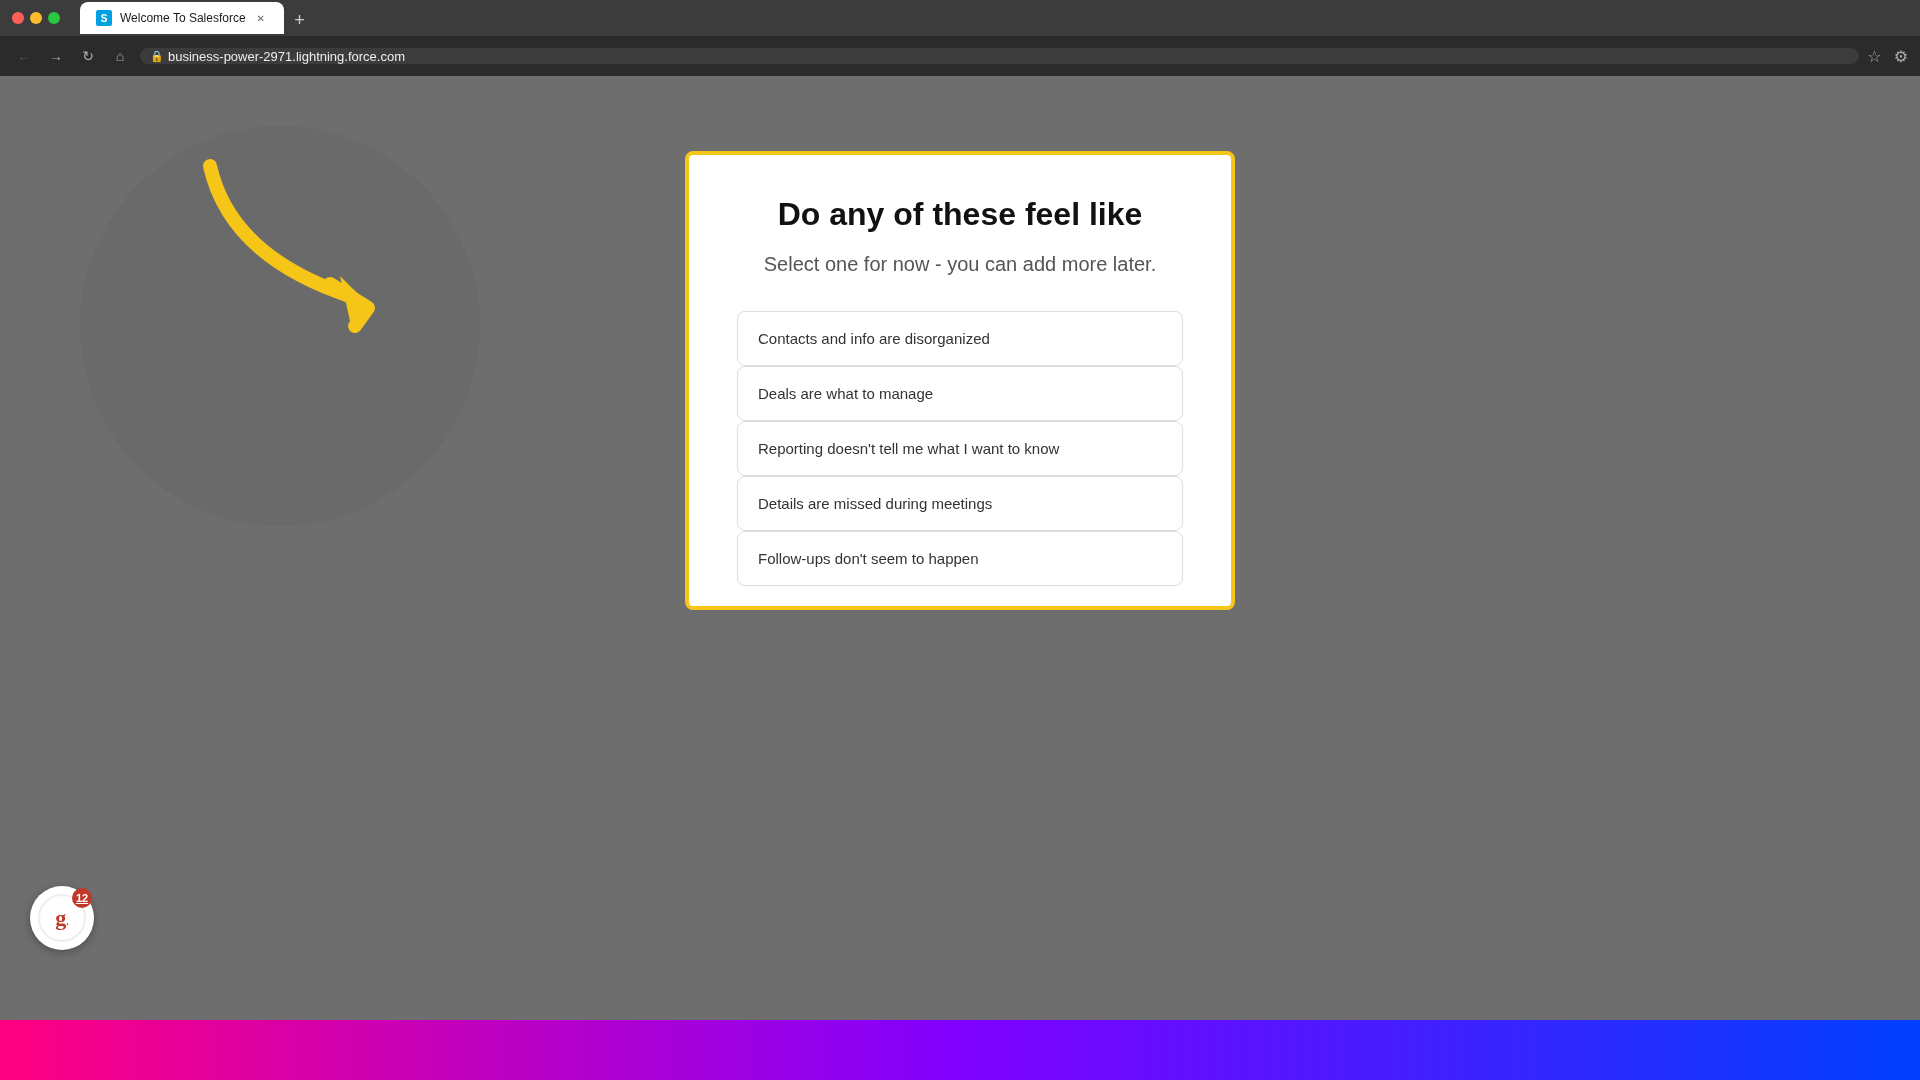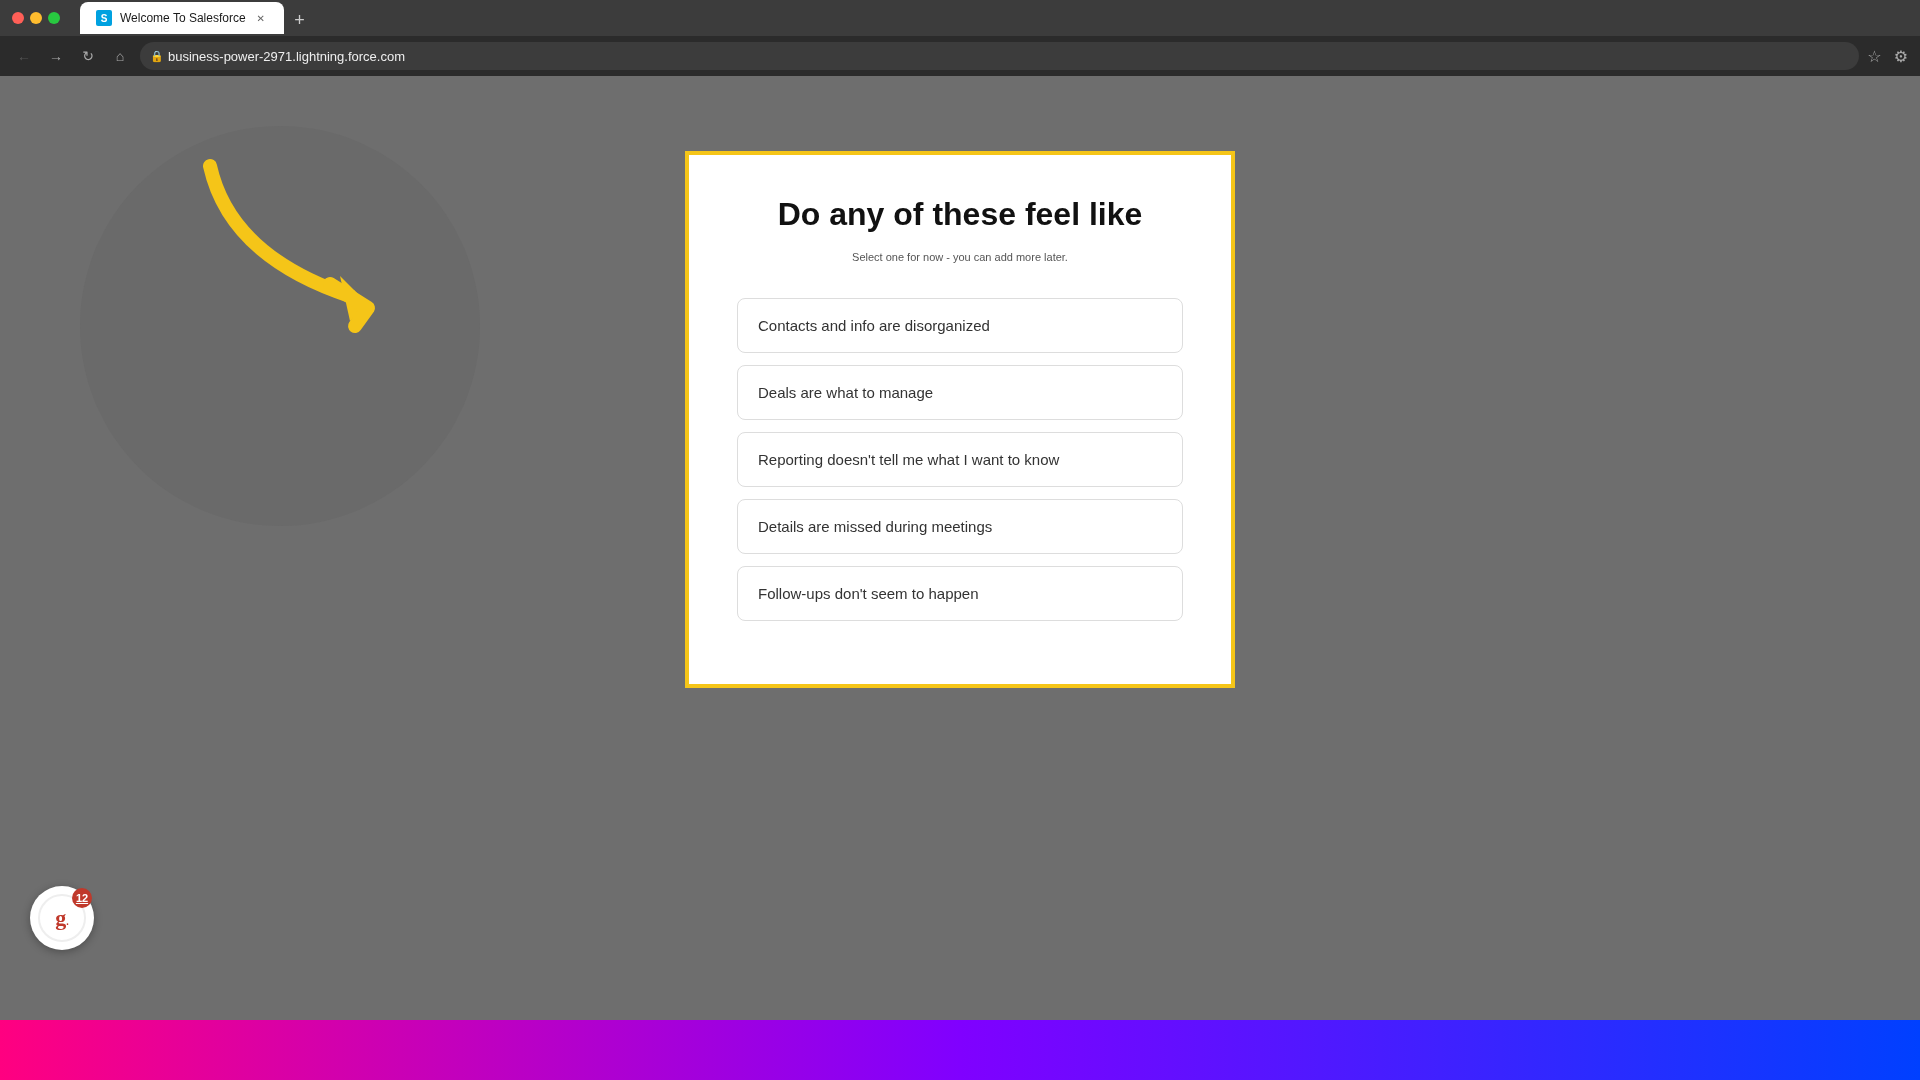--- a/index.html
+++ b/index.html
@@ -148,21 +148,21 @@
       color: #aaa;
       font-size: 11px;
     }
 
     .address-text {
       background: #3c3c3c;
       border-radius: 20px;
       padding: 4px 12px 4px 28px;
       color: #eee;
       font-size: 13px;
-      height: 28px;
+      height: 16px;
       flex: 1;
       display: flex;
       align-items: center;
     }
 
     .toolbar-icons {
       display: flex;
       gap: 12px;
       align-items: center;
       color: #aaa;
@@ -209,45 +209,44 @@
       position: absolute;
       top: 75px;
       left: 50%;
       transform: translateX(-50%);
       width: 550px;
     }
 
     .card {
       background: #ffffff;
       border: 4px solid #f5c518;
-      border-radius: 0;
-      padding: 40px 48px 63px 48px;
+      border-radius: 8px;
+      padding: 40px 48px 20px 48px;
     }
 
     .card-title {
       font-size: 32px;
       font-weight: 800;
       color: #111;
       text-align: center;
       line-height: 1.2;
       margin-bottom: 16px;
     }
 
     .card-subtitle {
-      font-size: 11px;
+      font-size: 20px;
       color: #555;
       text-align: center;
       margin-bottom: 32px;
       line-height: 1.5;
     }
 
     .challenge-list {
       display: flex;
       flex-direction: column;
-      gap: 12px;
     }
 
     .challenge-item {
       border: 1px solid #ddd;
       border-radius: 8px;
       padding: 18px 20px;
       font-size: 15px;
       color: #333;
       cursor: pointer;
       background: #fff;

